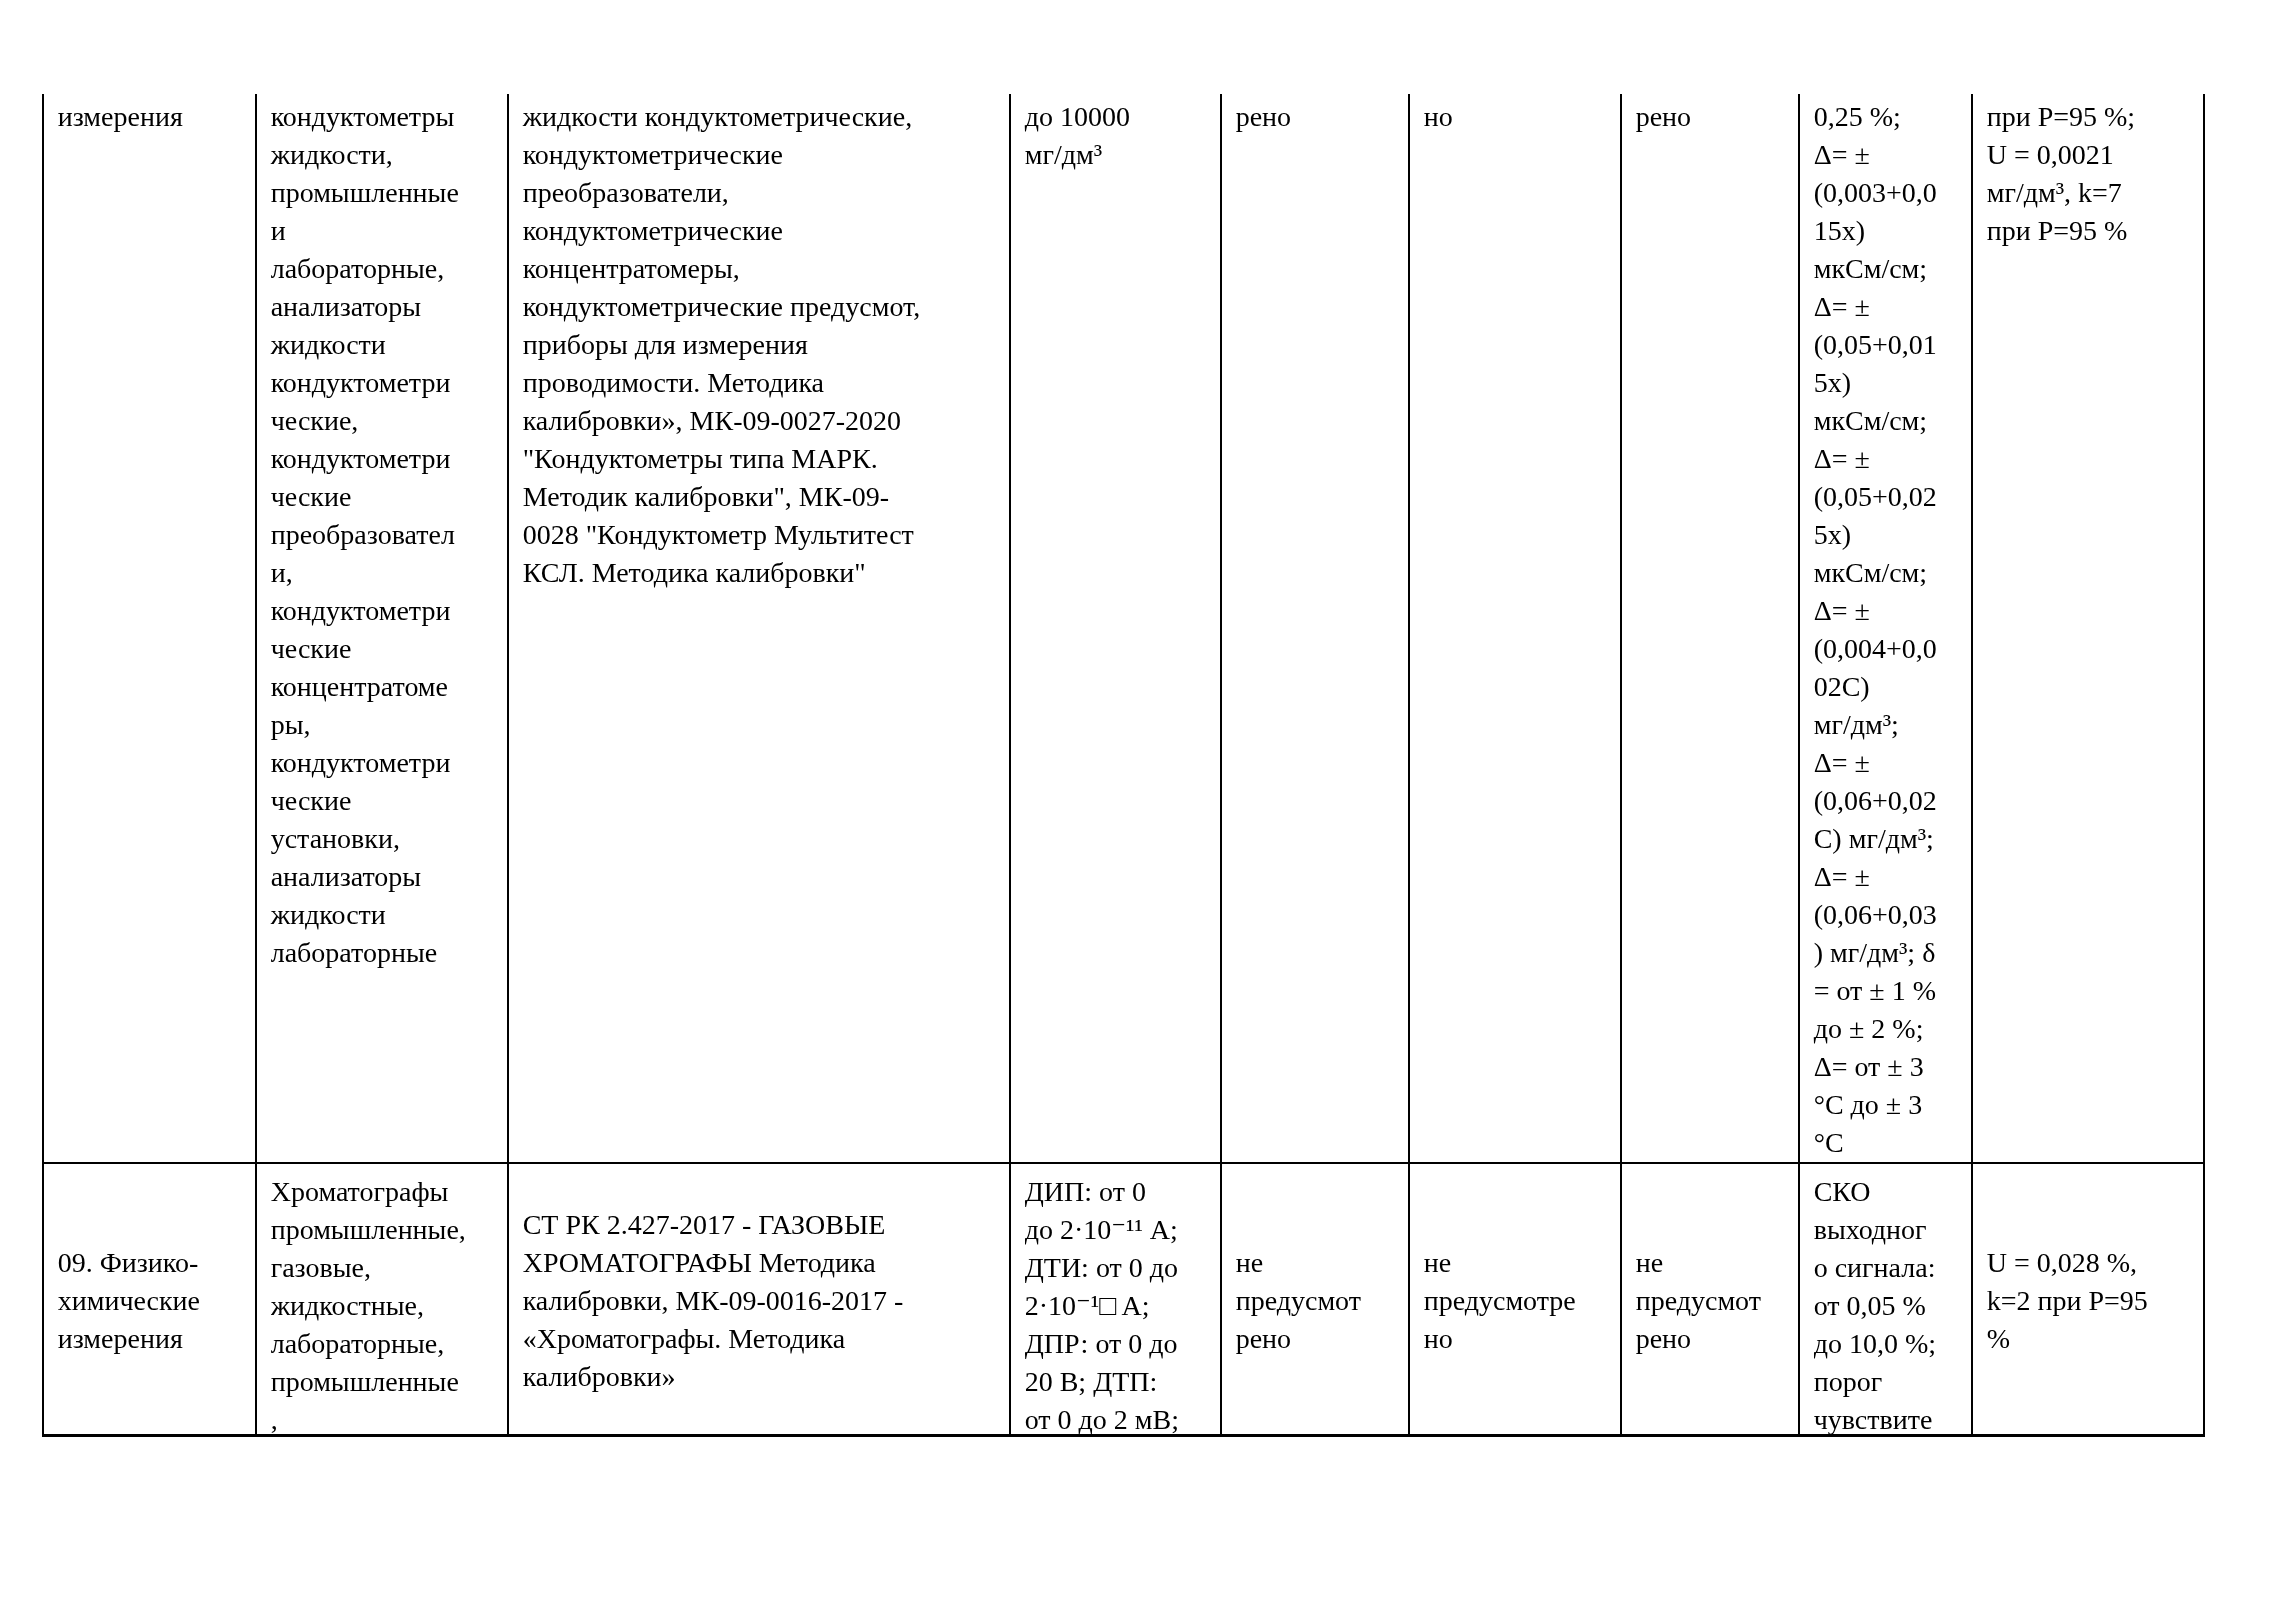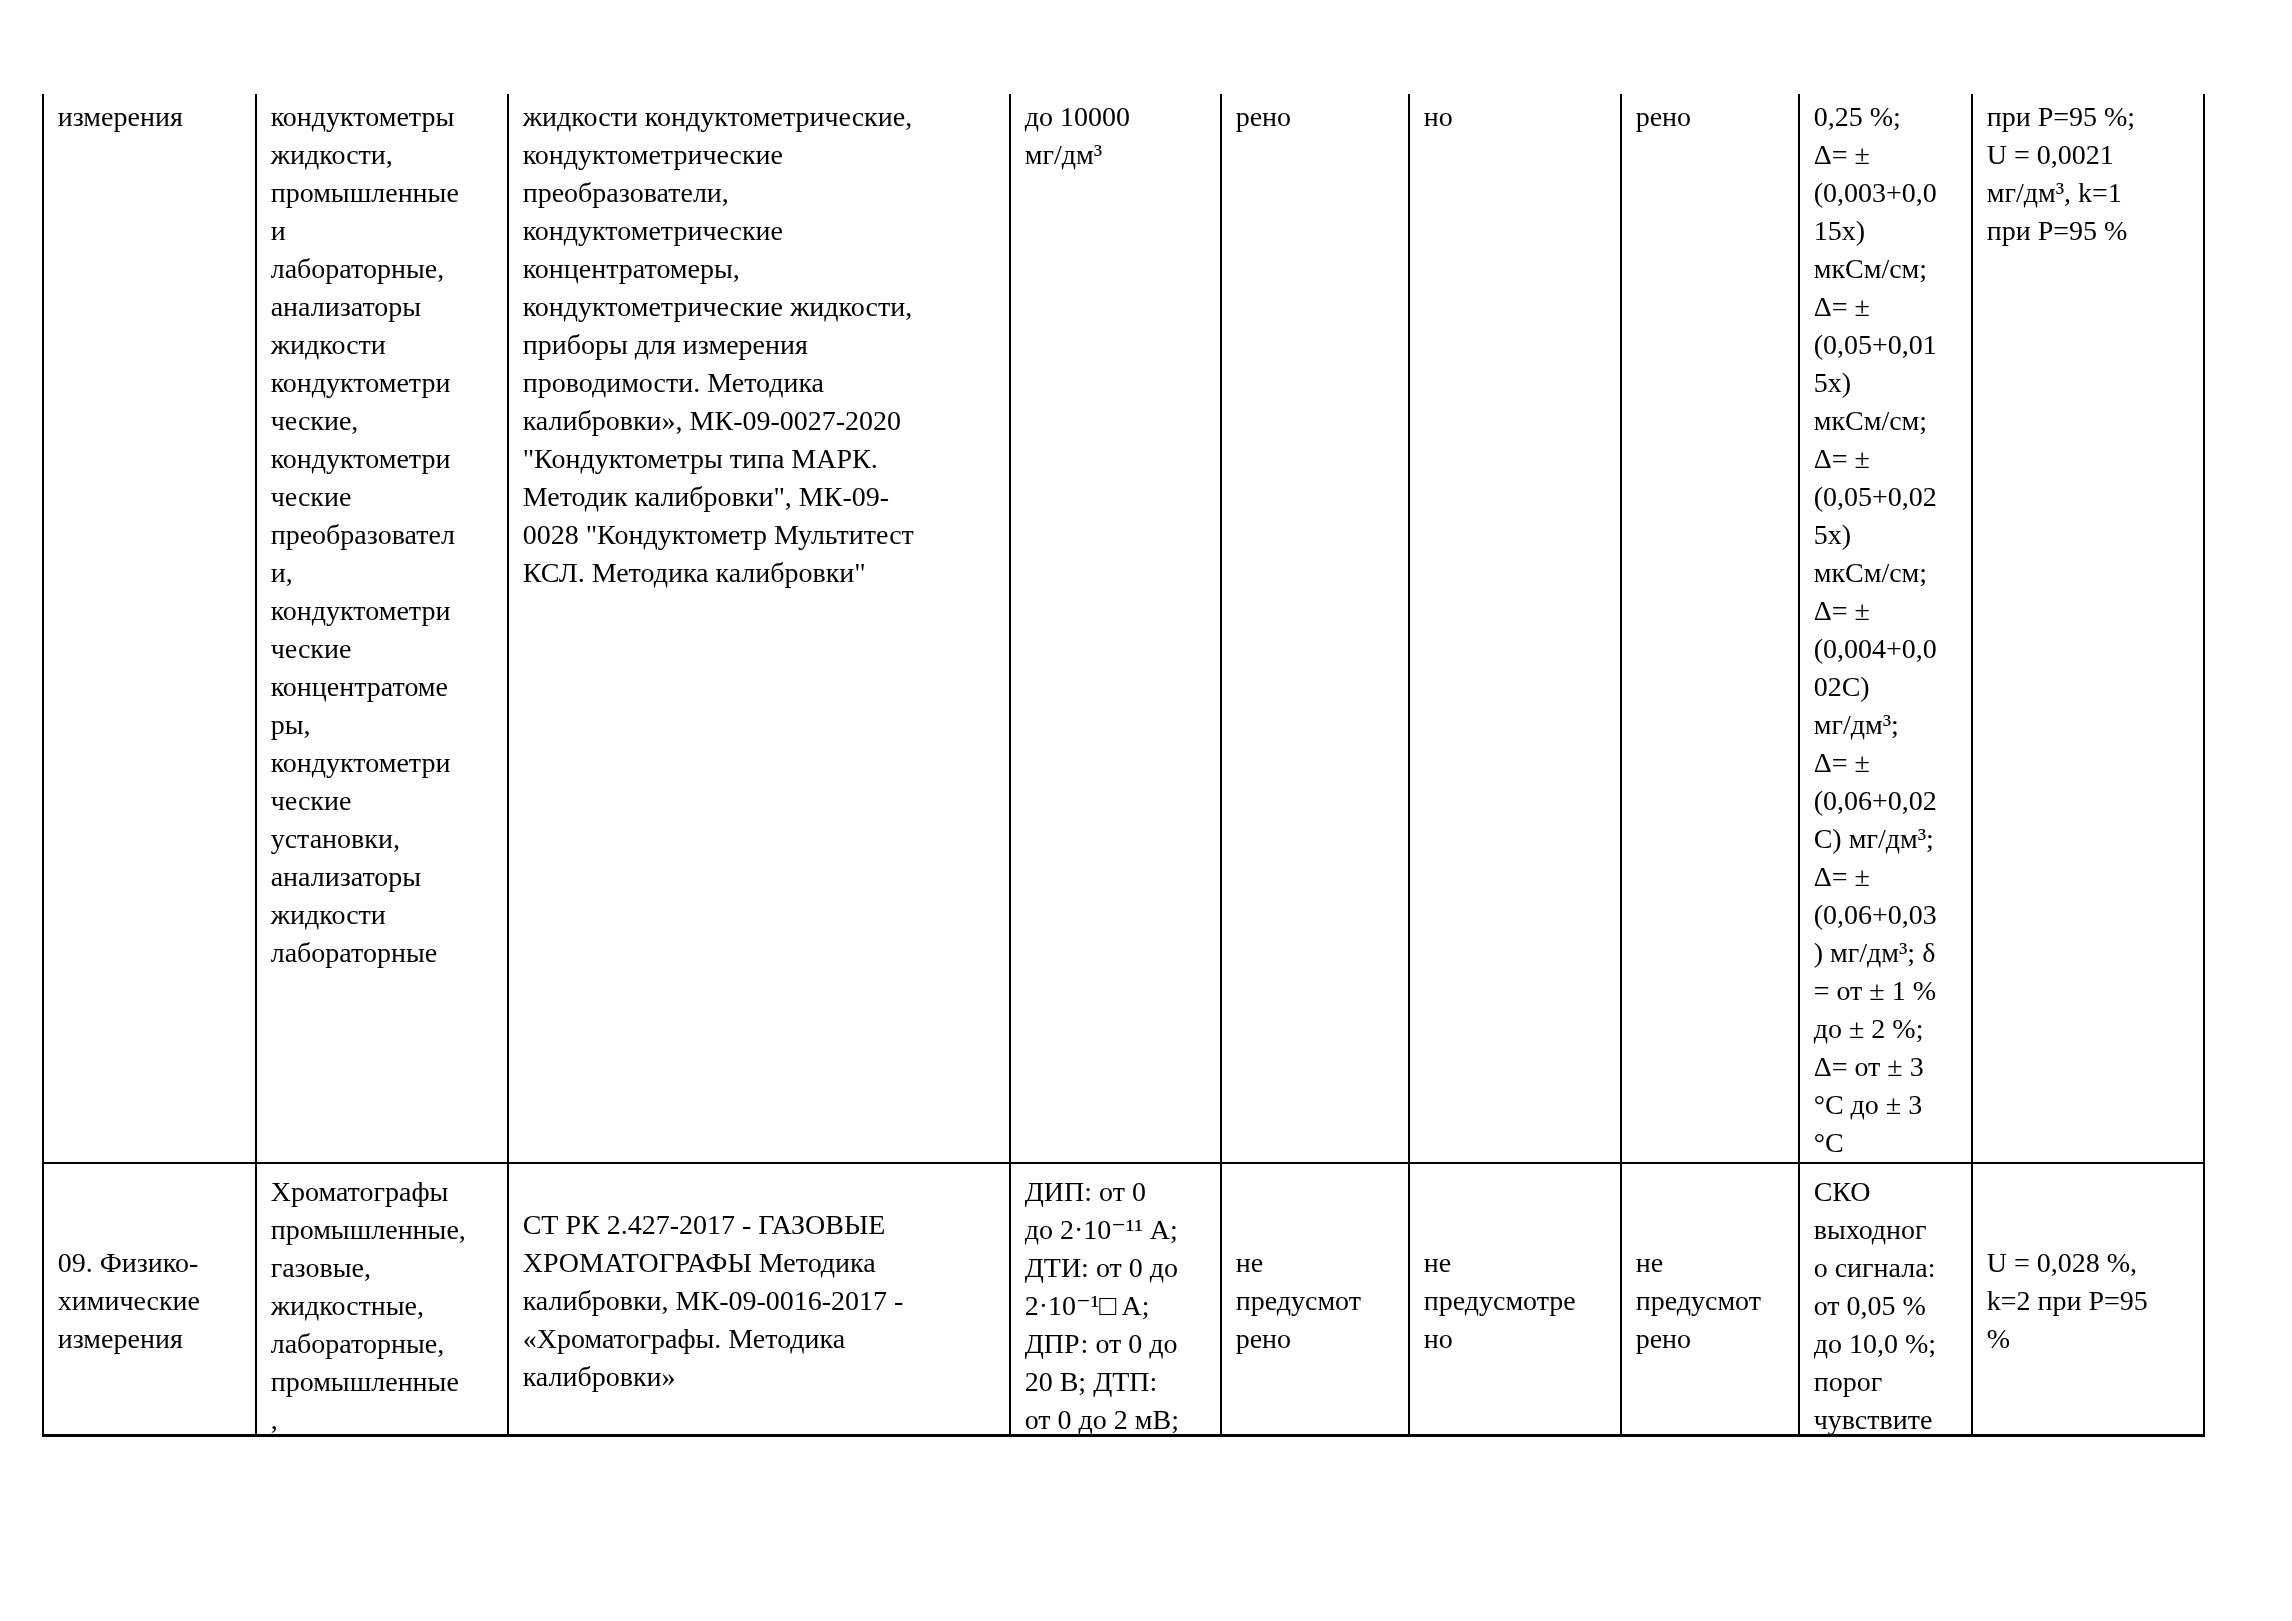--- a/index.html
+++ b/index.html
@@ -110,21 +110,21 @@
             <span class="line">анализаторы</span>
             <span class="line">жидкости</span>
             <span class="line">лабораторные</span>
           </td>
         <td>
             <span class="line">жидкости кондуктометрические,</span>
             <span class="line">кондуктометрические</span>
             <span class="line">преобразователи,</span>
             <span class="line">кондуктометрические</span>
             <span class="line">концентратомеры,</span>
-            <span class="line">кондуктометрические жидкости,</span>
+            <span class="line">кондуктометрические предусмот,</span>
             <span class="line">приборы для измерения</span>
             <span class="line">проводимости. Методика</span>
             <span class="line">калибровки», МК-09-0027-2020</span>
             <span class="line">"Кондуктометры типа МАРК.</span>
             <span class="line">Методик калибровки", МК-09-</span>
             <span class="line">0028 "Кондуктометр Мультитест</span>
             <span class="line">КСЛ. Методика калибровки"</span>
           </td>
         <td>
             <span class="line">до 10000</span>
@@ -165,21 +165,21 @@
             <span class="line">) мг/дм³; δ</span>
             <span class="line">= от ± 1 %</span>
             <span class="line">до ± 2 %;</span>
             <span class="line">Δ= от ± 3</span>
             <span class="line">°C до ± 3</span>
             <span class="line">°C</span>
           </td>
         <td>
             <span class="line">при P=95 %;</span>
             <span class="line">U = 0,0021</span>
-            <span class="line">мг/дм³, k=1</span>
+            <span class="line">мг/дм³, k=7</span>
             <span class="line">при P=95 %</span>
           </td>
       </tr>
       <tr class="r2">
         <td>
             <div class="clip">
               <span class="line">09. Физико-</span>
               <span class="line">химические</span>
               <span class="line">измерения</span>
             </div>

